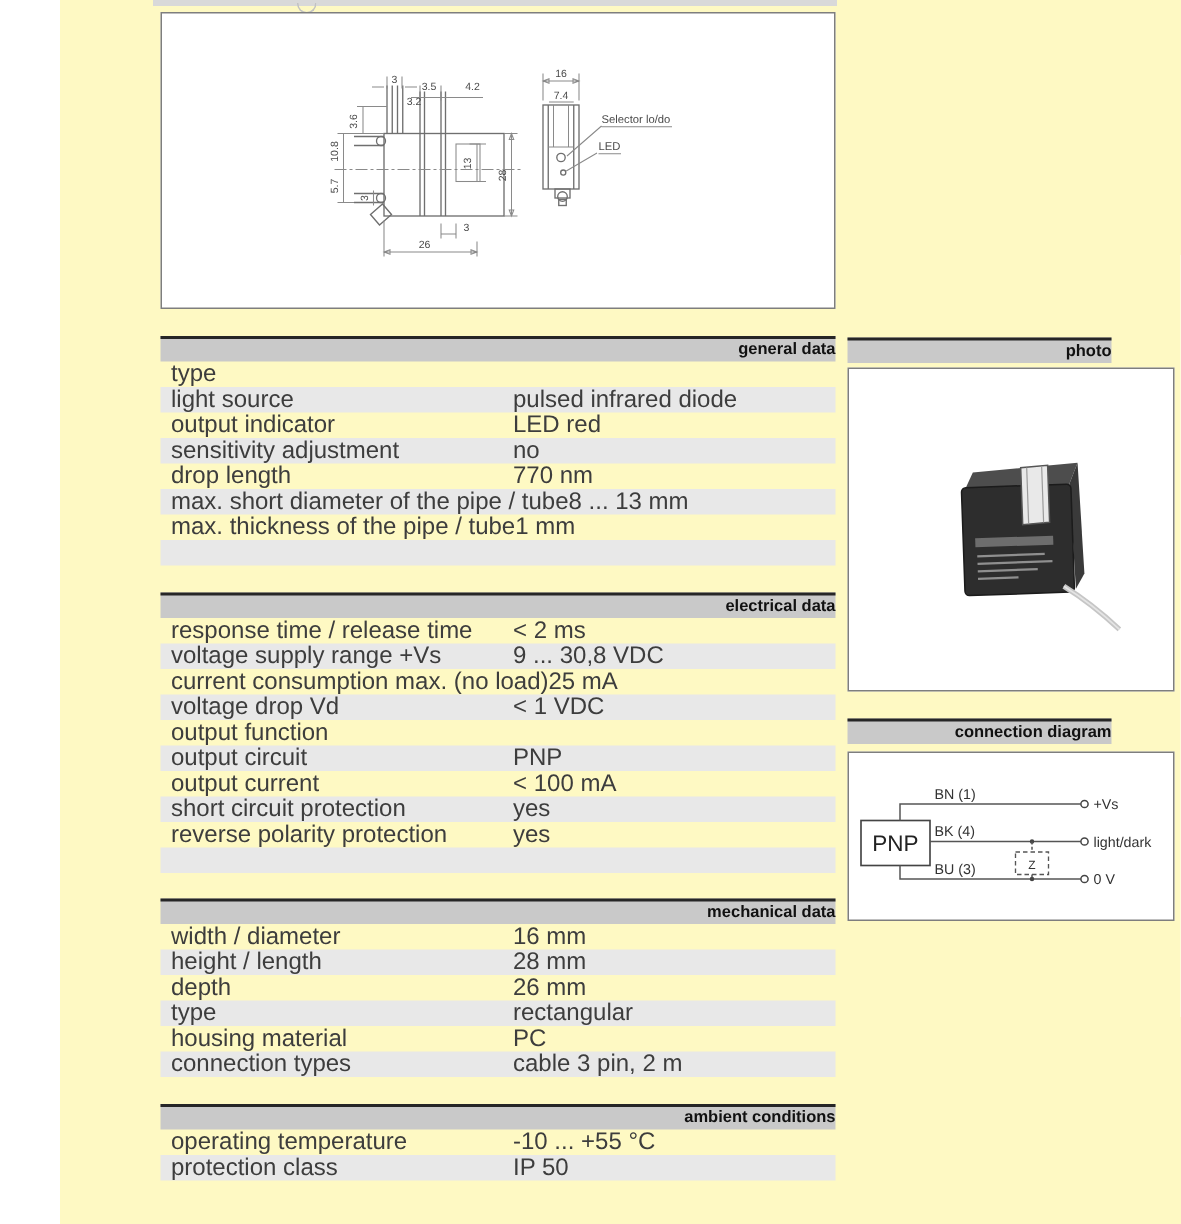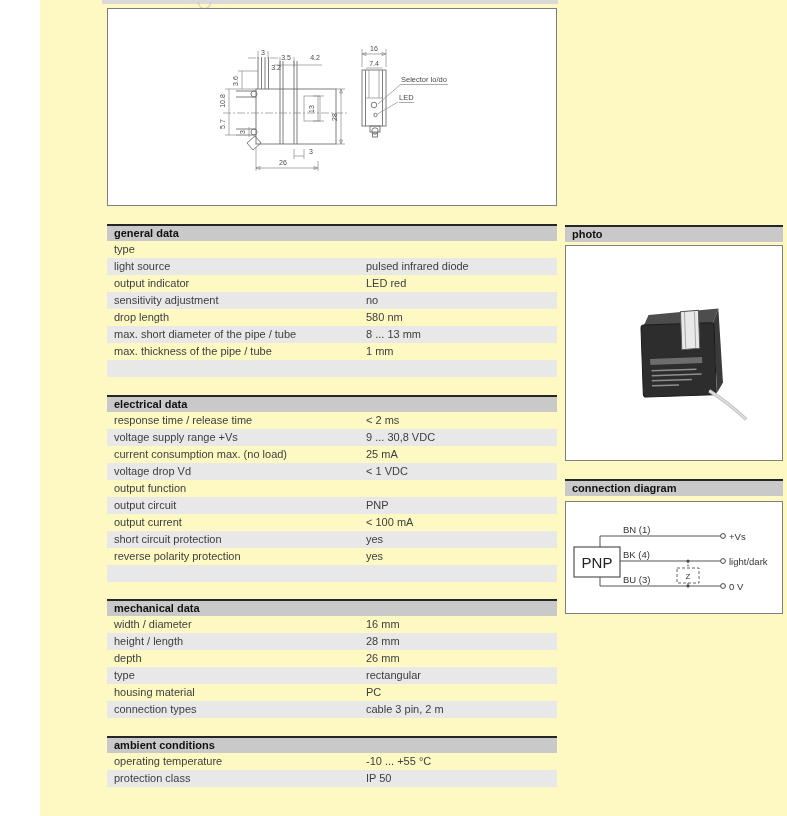--- a/index.html
+++ b/index.html
@@ -9,29 +9,29 @@
   #top-strip{position:absolute;left:62px;top:0;width:456px;height:4px;background:#d9d9d9;}
   #top-glyph{position:absolute;left:158px;top:2px;width:11px;height:6px;border:1px solid #c2c2c2;border-top:none;border-radius:0 0 8px 8px;}
   
   .box{position:absolute;border:1px solid #7e7e7e;background:#fff;box-sizing:border-box;}
   #drawing-box{left:67px;top:8px;width:450px;height:198px;}
   #photo-box{left:525px;top:245px;width:218px;height:216px;}
   #conn-box{left:525px;top:501px;width:218px;height:113px;}
   
   .sec-h{position:absolute;height:17px;background:#c9c9c9;border-top:2px solid #262626;
          box-sizing:border-box;font-weight:bold;font-size:11px;line-height:14px;
-         padding-left:7px;color:#111;}
+         padding-left:7px;color:#111;text-align:right;}
   .lcol{left:67px;width:450px;}
-  .rcol{left:525px;width:218px;}
+  .rcol{left:525px;width:176px;}
   #general-h{top:224px;} #electrical-h{top:395px;} #mechanical-h{top:599px;} #ambient-h{top:736px;}
   #photo-h{top:225px;} #conn-h{top:479px;}
   
   .tbl{position:absolute;left:67px;width:450px;}
   #general-rows{top:241px;} #electrical-rows{top:412px;} #mechanical-rows{top:616px;} #ambient-rows{top:753px;}
-  .trow{display:flex;height:17px;line-height:17px;font-size:11px;gap:24px;}
+  .trow{display:flex;height:17px;line-height:17px;font-size:16px;}
   .trow:nth-child(even){background:#e8e8e8;}
   .trow .lbl{flex:0 0 228px;padding-left:7px;white-space:nowrap;}
   .trow .val{flex:1;white-space:nowrap;}
   
   svg text{font-family:"Liberation Sans",sans-serif;}
   .dwg-line{stroke:#6f6f6f;stroke-width:0.9;fill:none;}
   .dwg-thin{stroke:#8a8a8a;stroke-width:0.7;fill:none;}
   .dwg-cl{stroke:#8a8a8a;stroke-width:0.7;fill:none;stroke-dasharray:8 2 2 2;}
   .dim-t{font-size:7px;fill:#4a4a4a;}
   .lab-t{font-size:7.5px;fill:#4a4a4a;}
@@ -120,21 +120,21 @@
     <div class="trow">
         <span class="lbl">output indicator</span>
         <span class="val">LED red</span>
       </div>
     <div class="trow">
         <span class="lbl">sensitivity adjustment</span>
         <span class="val">no</span>
       </div>
     <div class="trow">
         <span class="lbl">drop length</span>
-        <span class="val">580 nm</span>
+        <span class="val">770 nm</span>
       </div>
     <div class="trow">
         <span class="lbl">max. short diameter of the pipe / tube</span>
         <span class="val">8 ... 13 mm</span>
       </div>
     <div class="trow">
         <span class="lbl">max. thickness of the pipe / tube</span>
         <span class="val">1 mm</span>
       </div>
     <div class="trow"></div>

